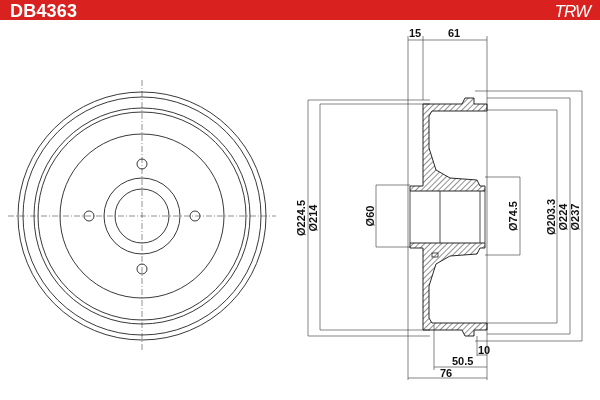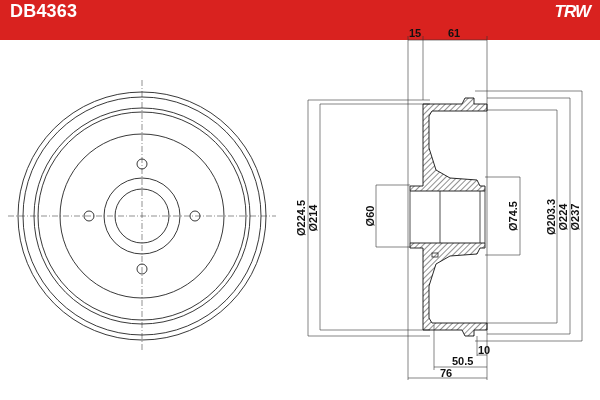--- a/index.html
+++ b/index.html
@@ -1,19 +1,19 @@
 <!DOCTYPE html>
 <html><head>
 <meta charset="utf-8">
 <style>
   html,body{margin:0;padding:0;background:#fff;}
   body{width:600px;height:400px;position:relative;overflow:hidden;font-family:"Liberation Sans",sans-serif;}
-  .header{position:absolute;left:0;top:0;width:600px;height:40px;background:#d9221f;}
+  .header{position:absolute;left:0;top:0;width:600px;height:20px;background:#d9221f;}
   .title{position:absolute;left:10px;top:1px;color:#fff;font-weight:bold;font-size:18px;letter-spacing:0.2px;font-family:"Liberation Sans",sans-serif;}
-  .logo{position:absolute;right:10px;top:2px;color:#fff;font-weight:bold;font-style:italic;font-size:17px;letter-spacing:-1px;font-family:"Liberation Sans",sans-serif;}
+  .logo{position:absolute;right:10px;top:2px;color:#fff;font-weight:normal;font-style:italic;font-size:17px;letter-spacing:-1px;font-family:"Liberation Sans",sans-serif;}
   svg{position:absolute;left:0;top:0;}
   .dim{font-family:"Liberation Sans",sans-serif;font-weight:bold;font-size:11px;fill:#111;}
 </style>
 </head>
 <body>
 
 <div class="header">
   <span class="title">DB4363</span>
   <span class="logo">TRW</span>
 </div>

